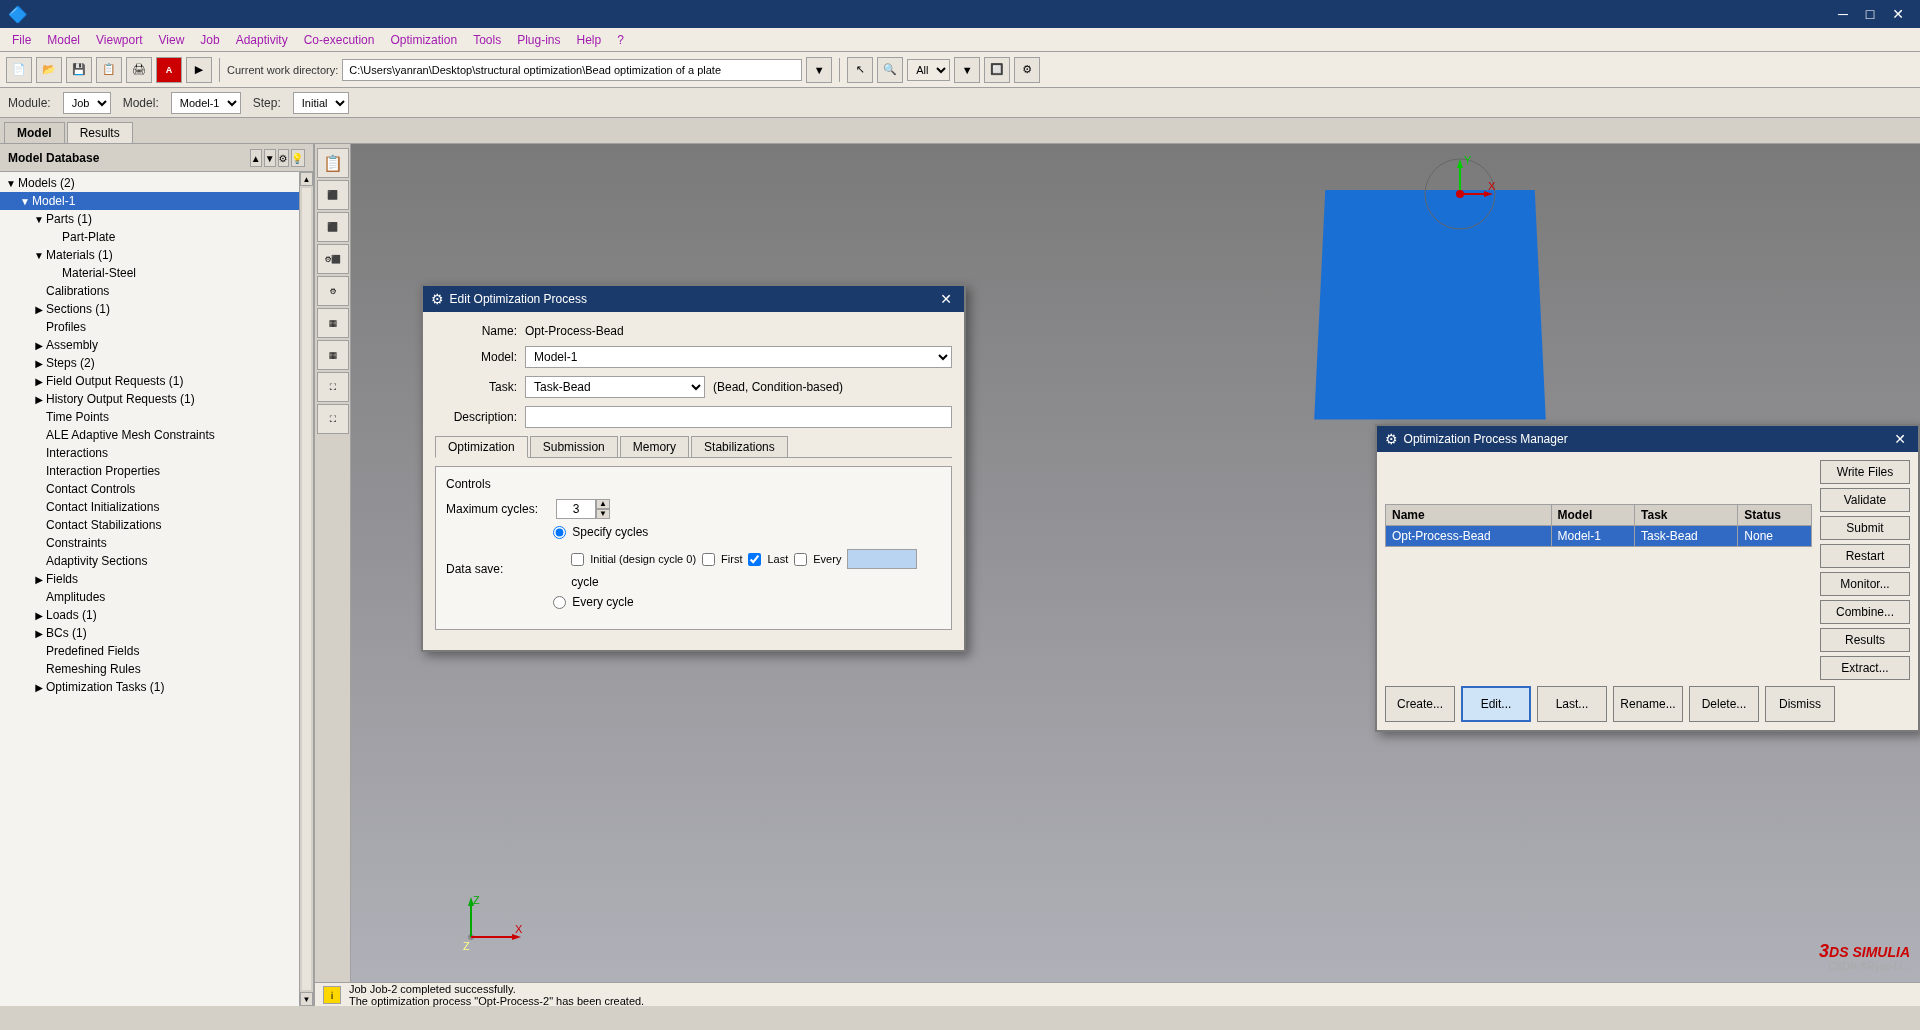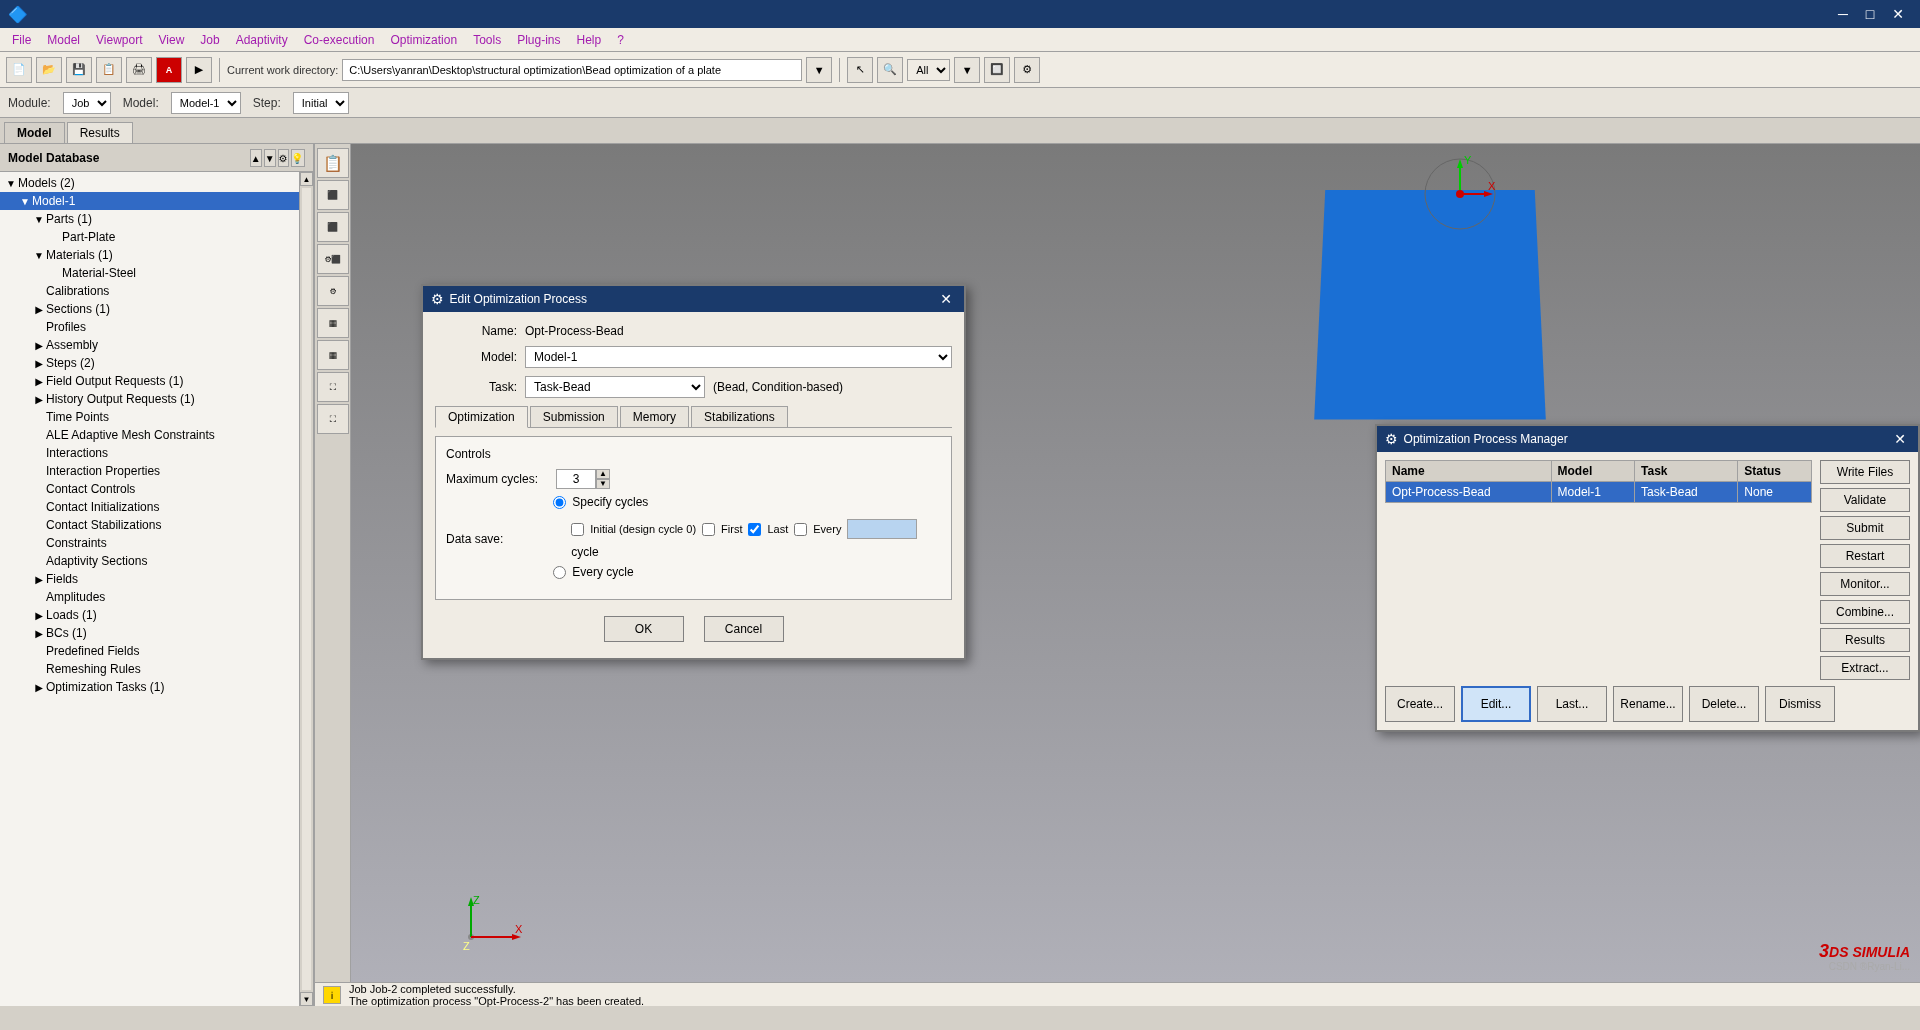--- a/index.html
+++ b/index.html
@@ -769,20 +769,24 @@
             </div>
 
             <div class="dialog-row">
               <span class="dialog-label">Task:</span>
               <select class="dialog-select" style="flex:0 0 180px;">
                 <option>Task-Bead</option>
               </select>
               <span style="font-size:12px;margin-left:8px;">(Bead, Condition-based)</span>
             </div>
 
+            <div class="dialog-row">
+              <span class="dialog-label">Description:</span>
+              <input class="dialog-input" type="text" value="" style="">
+            </div>
 
             <div class="dialog-tabs">
               <div class="dialog-tab active">Optimization</div>
               <div class="dialog-tab">Submission</div>
               <div class="dialog-tab">Memory</div>
               <div class="dialog-tab">Stabilizations</div>
             </div>
 
             <div class="dialog-panel">
               <div class="panel-title">Controls</div>
@@ -821,39 +825,35 @@
                   </div>
 
                   <div class="radio-row">
                     <input type="radio" name="datasave" id="every-cycle" style="">
                     <label for="every-cycle">Every cycle</label>
                   </div>
                 </div>
               </div>
             </div>
 
-            <div class="dialog-buttons">
-              <button class="dialog-btn">OK</button>
-              <button class="dialog-btn">Cancel</button>
-            </div>
           </div>
         </div>
 
         <div id="dialog-manager" style="position:absolute;top:280px;right:0;width:545px;background:#f0ece4;border:2px solid #7a7a7a;box-shadow:4px 4px 10px rgba(0,0,0,0.4);z-index:99;">
           <div class="dialog-titlebar">
             <div style="display:flex;align-items:center;gap:6px;">
               <span style="font-size:14px;">⚙</span>
               <span>Optimization Process Manager</span>
             </div>
             <button class="dialog-close">✕</button>
           </div>
           <div class="manager-body" style="position:relative;">
             <div style="display:flex;gap:8px;">
 
-              <div style="flex:1;">
+              <div style="flex:1;margin-top:44px;">
                 <table class="manager-table">
                   <thead>
                     <tr>
                       <th>Name</th>
                       <th>Model</th>
                       <th>Task</th>
                       <th>Status</th>
                     </tr>
                   </thead>
                   <tbody>

